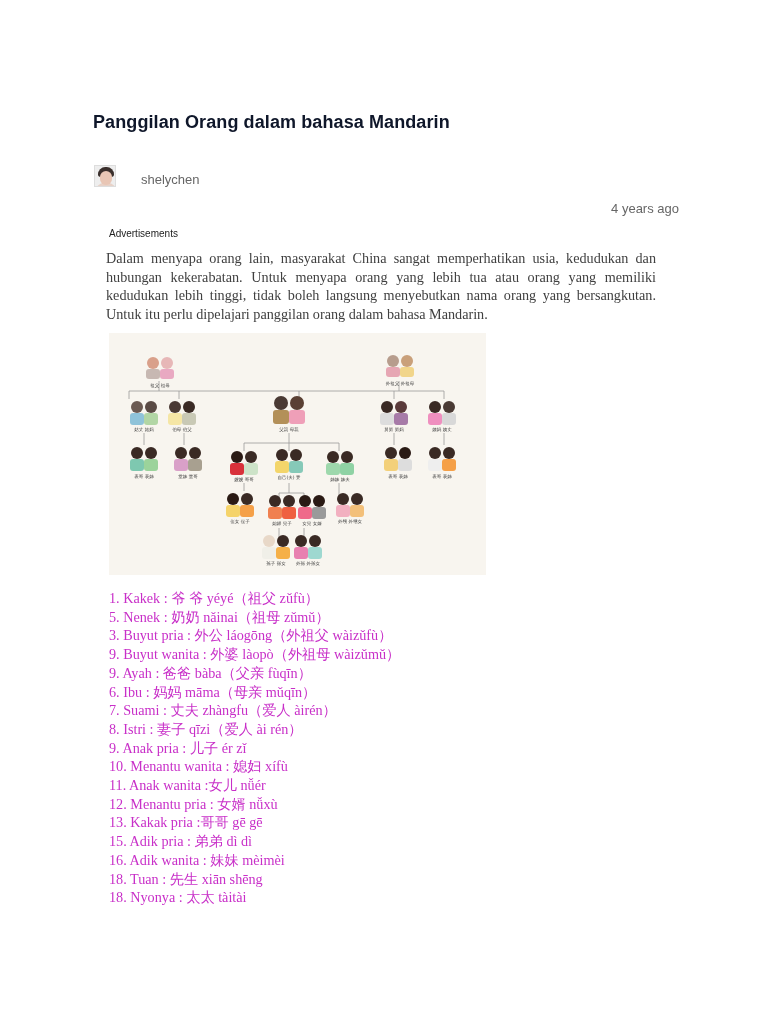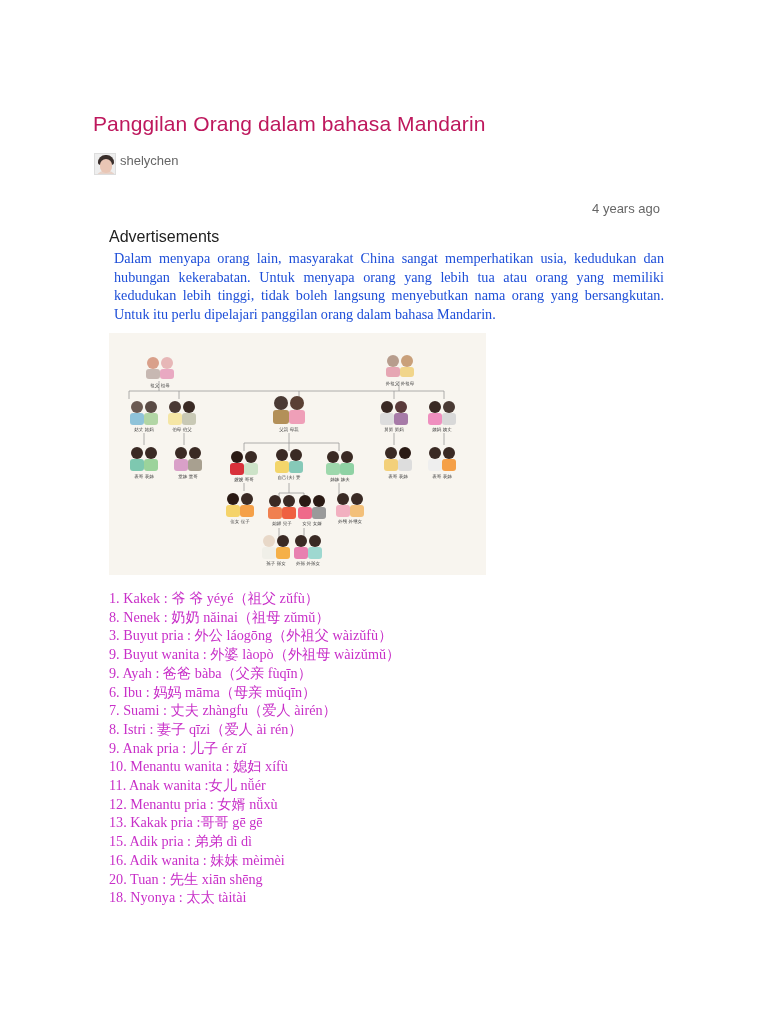--- a/index.html
+++ b/index.html
@@ -11,32 +11,33 @@
     }
     body {
       position: relative;
       font-family: "Liberation Sans", sans-serif;
       color: #333;
     }
     .post-title {
       position: absolute;
       left: 93px;
       top: 112px;
-      font-size: 21px;
-      font-weight: normal;
-      color: #be185d;
+      font-size: 18px;
+      font-weight: bold;
+      color: #0f172a;
       letter-spacing: 0.1px;
     }
     .author-row {
       position: absolute;
       left: 94px;
-      top: 153px;
+      top: 163px;
       display: flex;
-      align-items: flex-start;
+      align-items: flex-end;
       height: 24px;
+      gap: 21px;
     }
     .avatar {
       width: 22px;
       height: 22px;
       border: 1px solid #ddd;
       background: #eee;
       position: relative;
       overflow: hidden;
       margin-right: 4px;
     }
@@ -60,42 +61,42 @@
       width: 20px; height: 8px;
       border-radius: 8px 8px 0 0;
       background: #e7d2c8;
     }
     .author-name {
       font-size: 13px;
       color: #666666;
     }
     .timestamp {
       position: absolute;
-      right: 108px;
+      right: 89px;
       top: 201px;
       font-size: 13px;
       color: #666666;
     }
     .ads-label {
       position: absolute;
       left: 109px;
       top: 228px;
-      font-size: 16px;
+      font-size: 10px;
       color: #222222;
       text-align: center;
     }
     .intro {
       position: absolute;
-      left: 114px;
+      left: 106px;
       top: 249px;
       width: 550px;
       font-family: "Liberation Serif", serif;
       font-size: 14.2px;
       line-height: 18.6px;
-      color: #1d4ed8;
+      color: #404040;
       text-align: justify;
     }
     .tree-figure {
       position: absolute;
       left: 109px;
       top: 333px;
       width: 377px;
       height: 242px;
       background: #f8f5ef;
       overflow: hidden;
@@ -253,29 +254,29 @@
       <text x="203" y="192">女兒  女婿</text>
       <text x="241" y="190">外甥  外甥女</text>
       <text x="167" y="232">孫子  孫女</text>
       <text x="199" y="232">外孫  外孫女</text>
     </g>
   </svg>
 </div>
 
 <ol class="term-list">
   <li>1. Kakek : 爷 爷 yéyé（祖父 zǔfù）</li>
-  <li>8. Nenek : 奶奶 nǎinai（祖母 zǔmǔ）</li>
+  <li>5. Nenek : 奶奶 nǎinai（祖母 zǔmǔ）</li>
   <li>3. Buyut pria : 外公 láogōng（外祖父 wàizǔfù）</li>
   <li>9. Buyut wanita : 外婆 làopò（外祖母 wàizǔmǔ）</li>
   <li>9. Ayah : 爸爸 bàba（父亲 fùqīn）</li>
   <li>6. Ibu : 妈妈 māma（母亲 mǔqīn）</li>
   <li>7. Suami : 丈夫 zhàngfu（爱人 àirén）</li>
   <li>8. Istri : 妻子 qīzi（爱人 ài rén）</li>
   <li>9. Anak pria : 儿子 ér zǐ</li>
   <li>10. Menantu wanita : 媳妇 xífù</li>
   <li>11. Anak wanita :女儿 nǚér</li>
   <li>12. Menantu pria : 女婿 nǚxù</li>
   <li>13. Kakak pria :哥哥 gē gē</li>
   <li>15. Adik pria : 弟弟 dì dì</li>
   <li>16. Adik wanita : 妹妹 mèimèi</li>
-  <li>20. Tuan : 先生 xiān shēng</li>
+  <li>18. Tuan : 先生 xiān shēng</li>
   <li>18. Nyonya : 太太 tàitài</li>
 </ol>
 
 </body></html>

